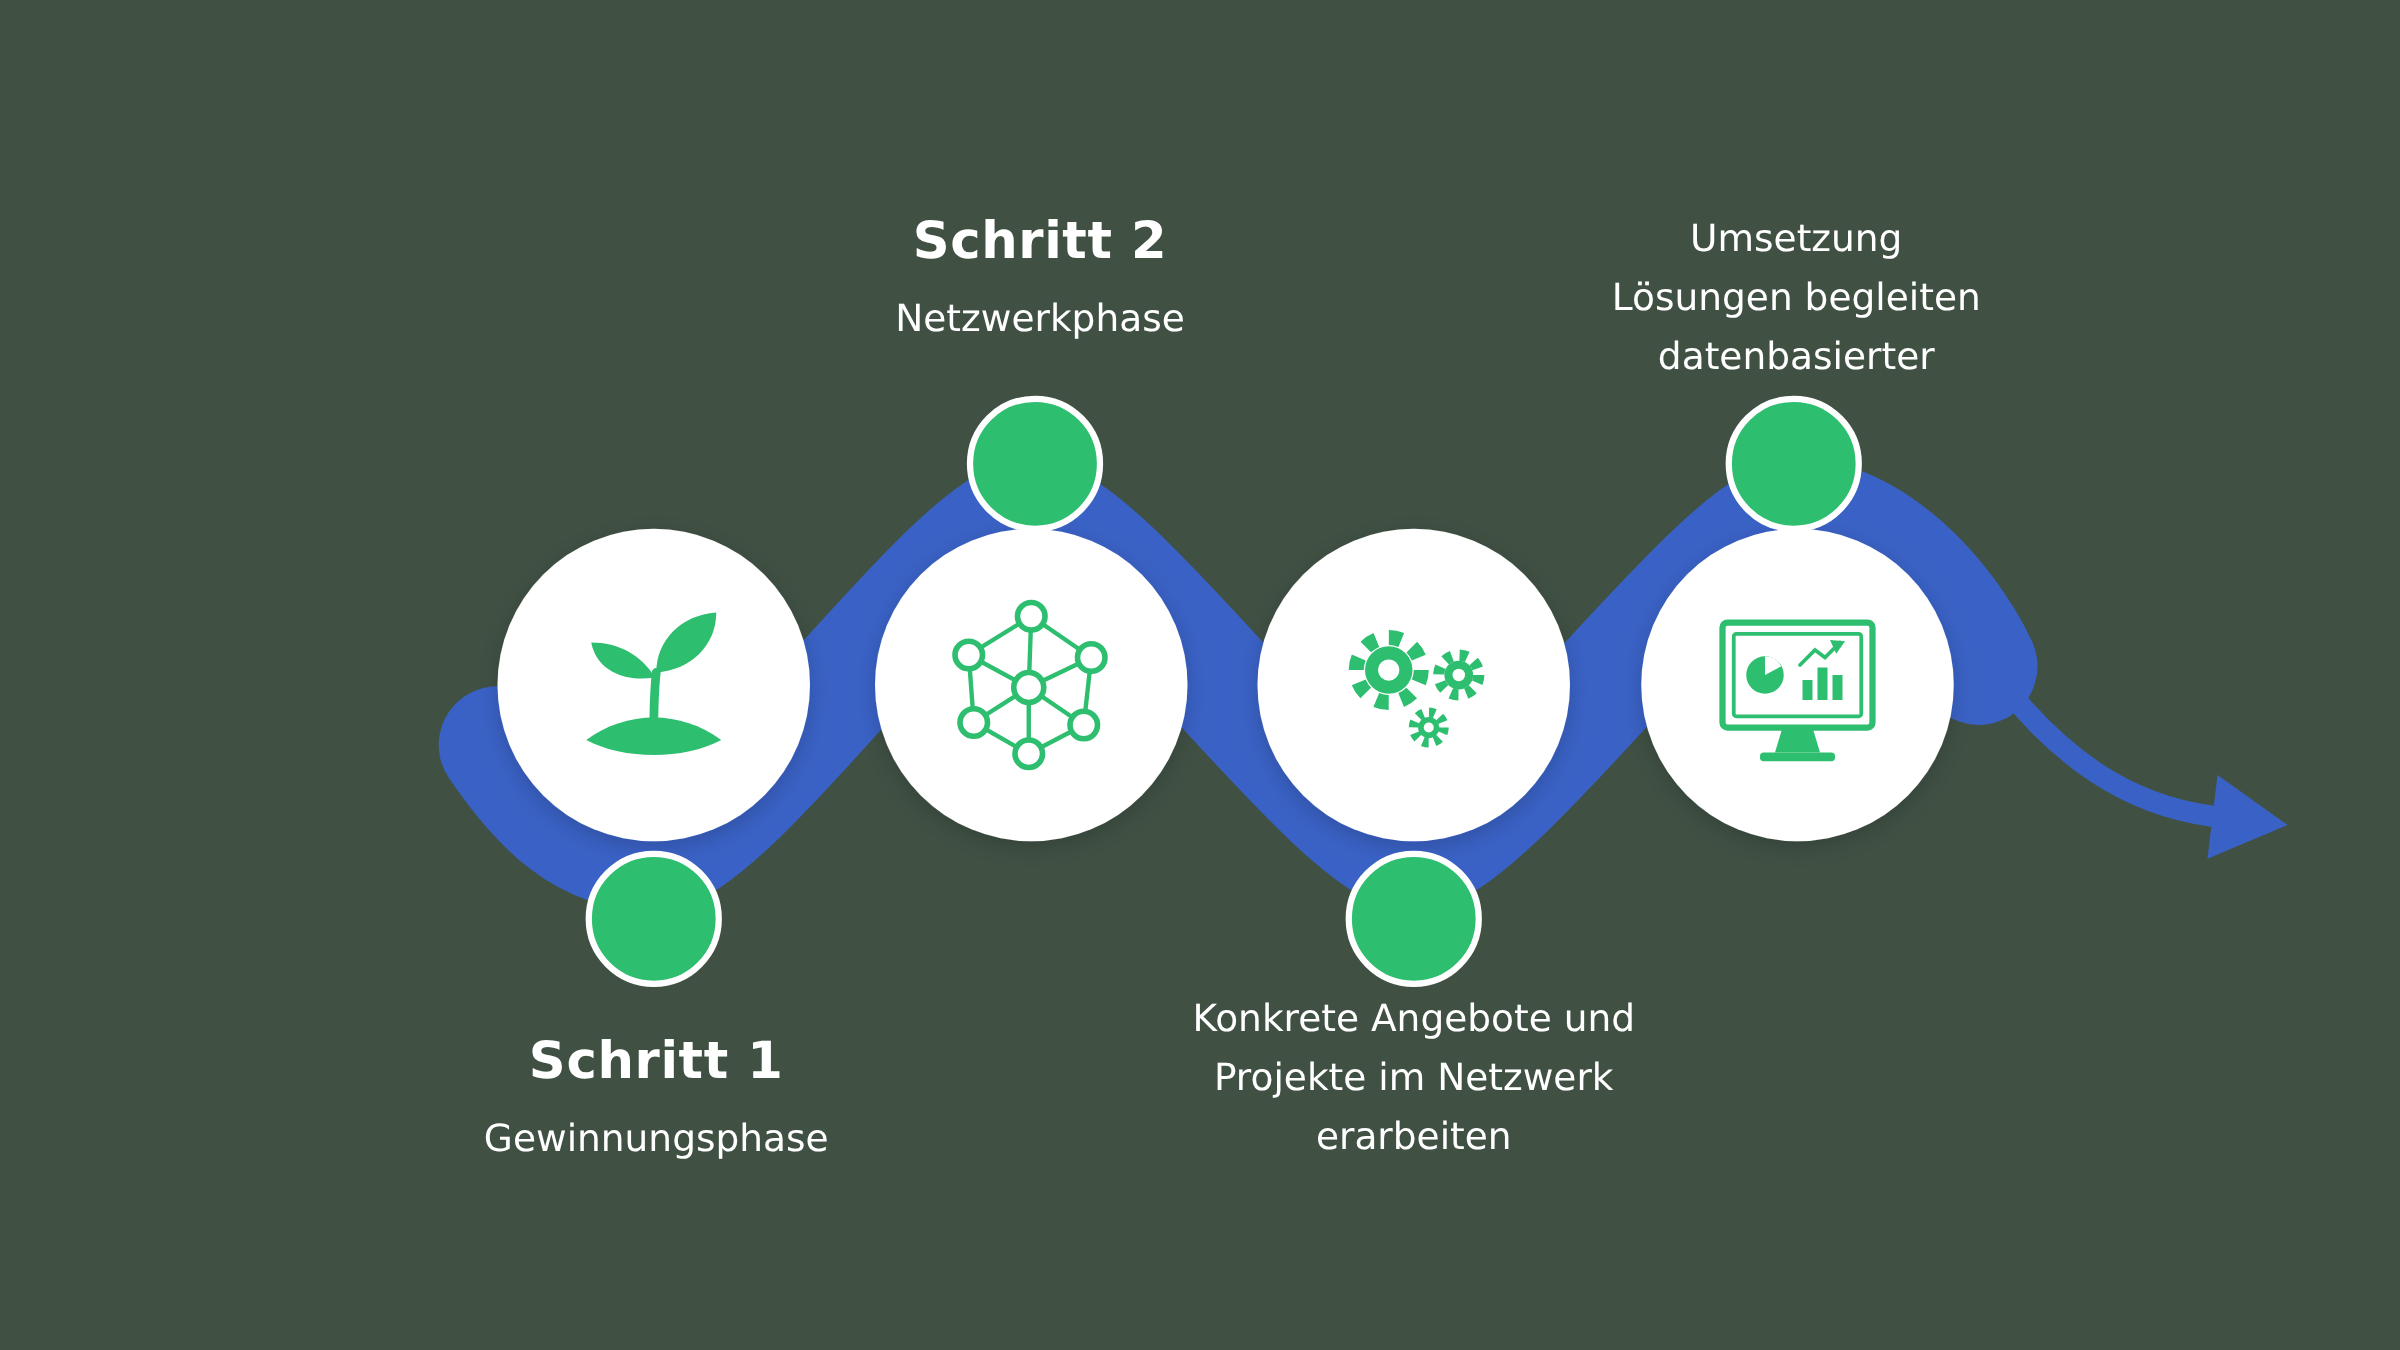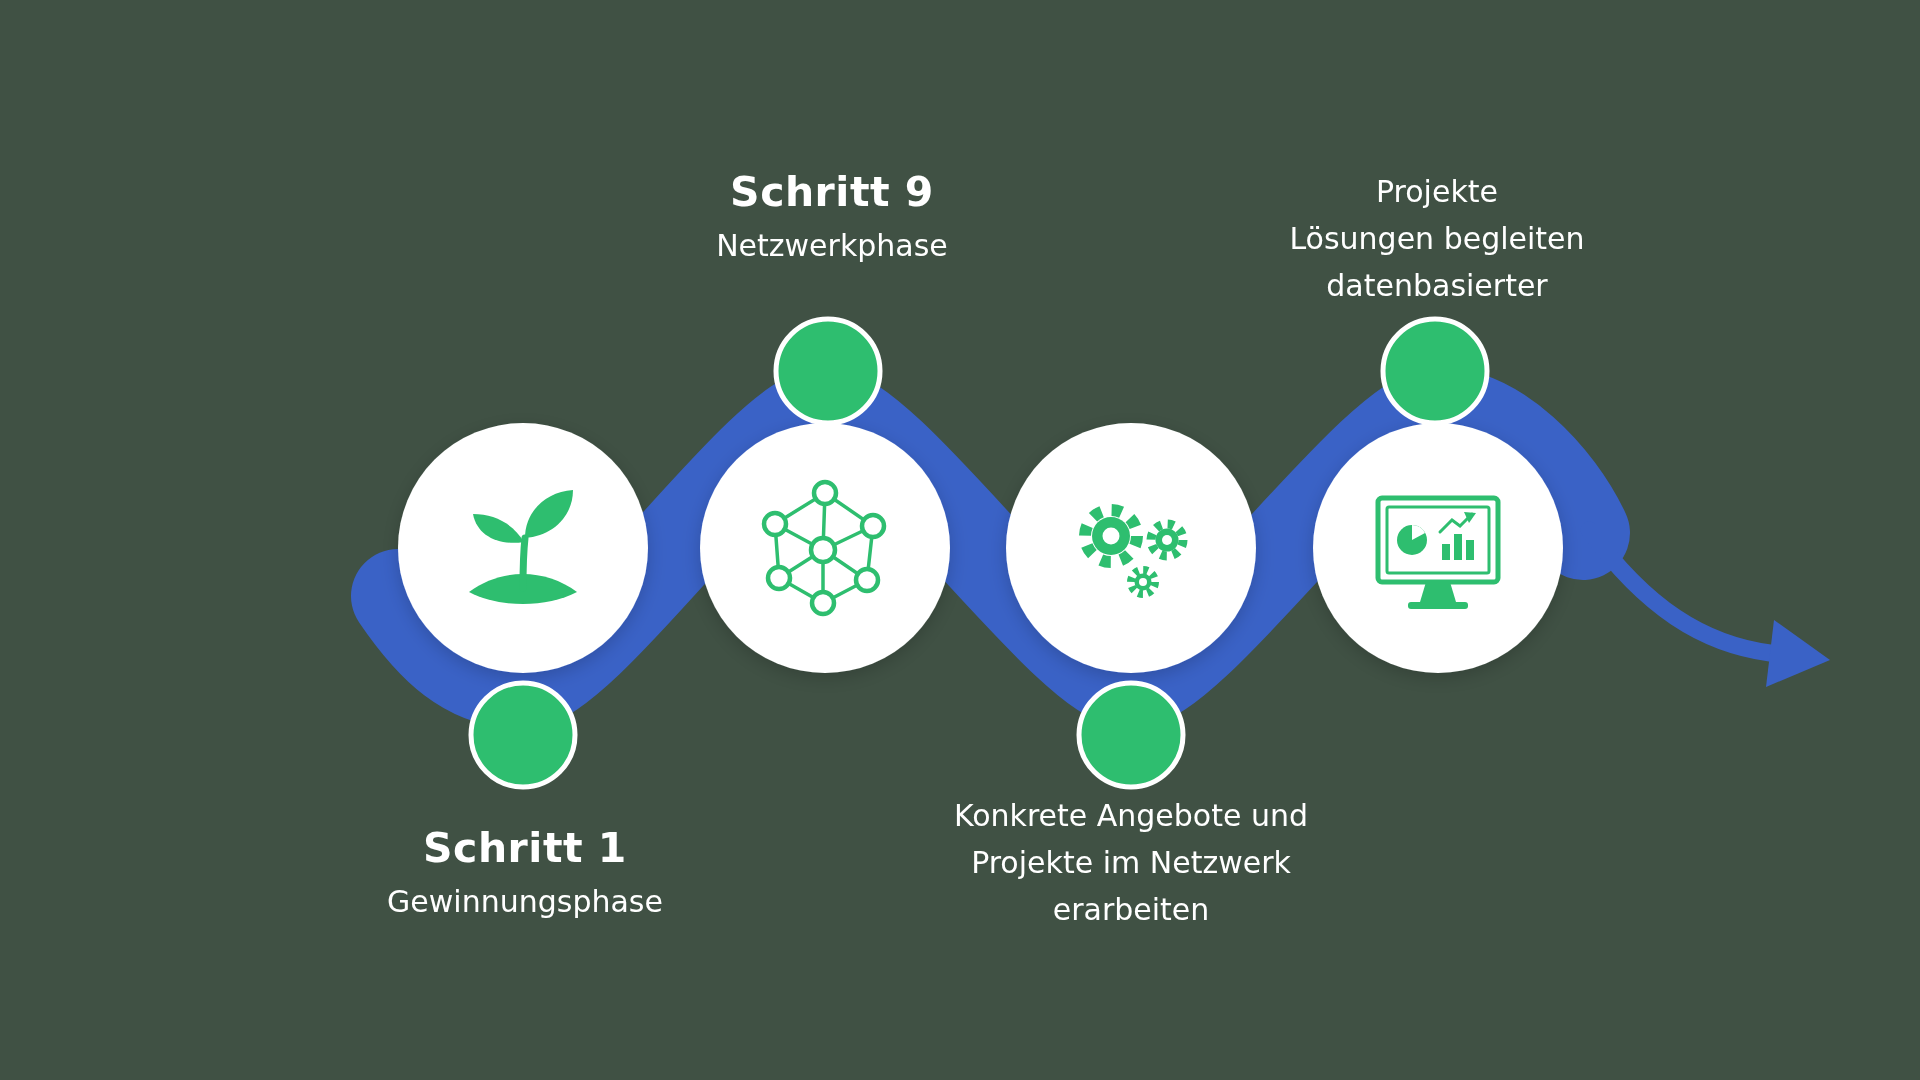--- a/index.html
+++ b/index.html
@@ -20,21 +20,21 @@
   .step-circle{fill:var(--circle-fill);}
   .step-marker{fill:var(--accent-green);stroke:#ffffff;stroke-width:5;}
   .icon-fill{fill:var(--accent-green);}
   .icon-stroke{fill:none;stroke:var(--accent-green);stroke-linecap:round;}
   .node{fill:var(--circle-fill);stroke:var(--accent-green);stroke-width:4.5;}
   .edge{fill:none;stroke:var(--accent-green);stroke-width:3.5;}
   .gear-teeth{fill:none;stroke:var(--accent-green);}
   .hole{fill:var(--circle-fill);}
   .label{position:absolute;transform:translateX(-50%);text-align:center;color:var(--text);}
   .step-title{font-weight:700;font-size:41px;line-height:48px;letter-spacing:0.5px;}
-  .step-sub{font-size:30px;line-height:47px;margin-top:6px;}
+  .step-sub{font-size:30px;line-height:47px;margin-top:16px;}
   .step-line{font-size:30px;line-height:47px;}
 </style>
 </head>
 <body>
 
 <div class="stage">
 
   <svg width="1920" height="1080" viewBox="0 0 1920 1080">
     <defs>
       <filter id="soft" x="-40%" y="-40%" width="180%" height="180%">
@@ -102,26 +102,26 @@
       <rect class="icon-fill" x="16" y="-14" width="8" height="26"></rect>
       <rect class="icon-fill" x="28" y="-8" width="8" height="20"></rect>
       <polyline class="icon-stroke" style="stroke-width:3;" points="2,-16 14,-28 22,-22 34,-34"></polyline>
       <polygon class="icon-fill" points="26,-36 38,-35 31,-25"></polygon>
       <path class="icon-fill" d="M -12 34 L 12 34 L 18 54 L -18 54 Z"></path>
       <rect class="icon-fill" x="-30" y="54" width="60" height="7" rx="3"></rect>
     </g>
   </svg>
 
   <div class="label" style="left:832px;top:168px;">
-    <div class="step-title">Schritt 9</div>
+    <div class="step-title">Schritt 2</div>
     <div class="step-sub">Netzwerkphase</div>
   </div>
 
   <div class="label" style="left:1437px;top:168px;">
-    <div class="step-line">Projekte</div>
+    <div class="step-line">Umsetzung</div>
     <div class="step-line">Lösungen begleiten</div>
     <div class="step-line">datenbasierter</div>
   </div>
 
   <div class="label" style="left:525px;top:824px;">
     <div class="step-title">Schritt 1</div>
     <div class="step-sub" style="">Gewinnungsphase</div>
   </div>
 
   <div class="label" style="left:1131px;top:792px;">

